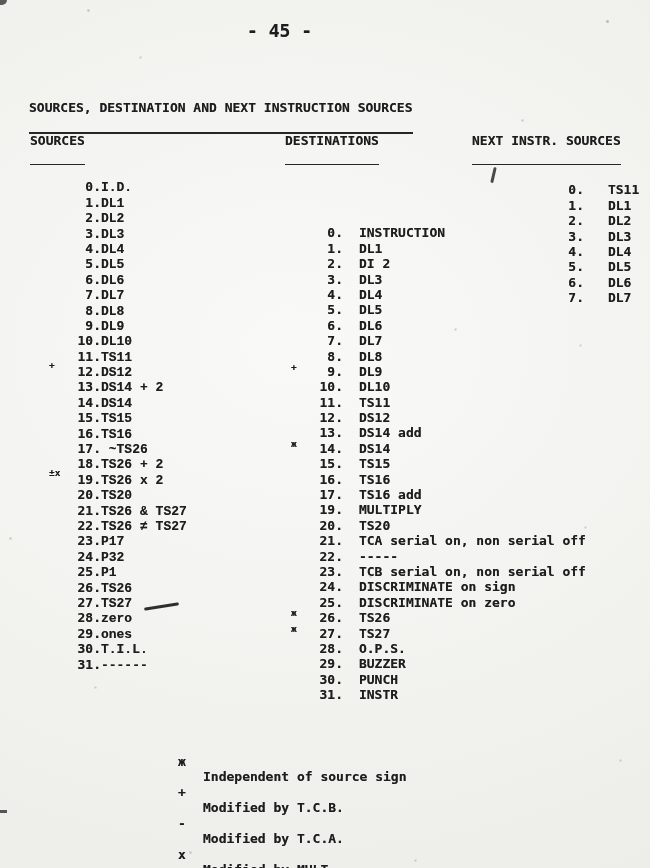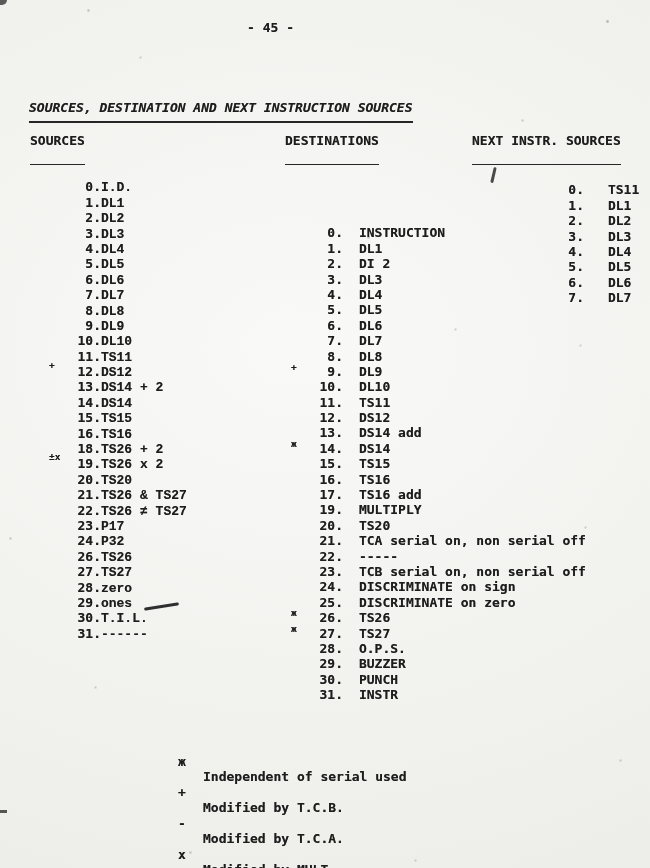--- a/index.html
+++ b/index.html
@@ -11,28 +11,27 @@
       #f2f2ee;
     font-family: "DejaVu Sans Mono", "Liberation Mono", monospace;
     color: #1d1d1d;
     overflow: hidden;
     -webkit-font-smoothing: none;
   }
   .typ { font-weight: 700; text-shadow: 0 0 0.6px rgba(20,20,20,0.55); }
 
   .page-num {
     position: absolute; left: 247px; top: 20px;
-    font-size: 13px; white-space: pre;
+    font-size: 18px; white-space: pre;
   }
   .doc-title {
     position: absolute; left: 29px; top: 100px;
     font-size: 13px; white-space: pre;
     border-bottom: 2px solid #262626;
-    padding-bottom: 6px;
-    font-style: italic;
+    padding-bottom: 17px;
   }
   .col-hdr {
     position: absolute; top: 133px;
     font-size: 13px; white-space: pre;
     border-bottom: 1.6px solid #262626;
     padding-bottom: 16px;
   }
   .hdr-sources { left: 30px; }
   .hdr-destinations { left: 285px; }
   .hdr-next { left: 472px; text-align: right; }
@@ -179,20 +178,23 @@
     </div>
 
     <div class="row">
       <span class="num">15.</span><span class="sup"></span><span class="label">TS15</span>
     </div>
 
     <div class="row">
       <span class="num">16.</span><span class="sup"></span><span class="label">TS16</span>
     </div>
 
+    <div class="row">
+      <span class="num">17.</span><span class="sup"></span><span class="label"> ~TS26</span>
+    </div>
 
     <div class="row">
       <span class="num">18.</span><span class="sup"></span><span class="label">TS26 + 2</span>
     </div>
 
     <div class="row">
       <span class="num">19.</span><span class="sup"></span><span class="label">TS26 x 2</span>
     </div>
 
     <div class="row">
@@ -208,20 +210,23 @@
     </div>
 
     <div class="row">
       <span class="num">23.</span><span class="sup"></span><span class="label">P17</span>
     </div>
 
     <div class="row">
       <span class="num">24.</span><span class="sup"></span><span class="label">P32</span>
     </div>
 
+    <div class="row">
+      <span class="num">25.</span><span class="sup"></span><span class="label">P1</span>
+    </div>
 
     <div class="row">
       <span class="num">26.</span><span class="sup"></span><span class="label">TS26</span>
     </div>
 
     <div class="row">
       <span class="num">27.</span><span class="sup"></span><span class="label">TS27</span>
     </div>
 
     <div class="row">
@@ -401,21 +406,21 @@
 
     <div class="row">
       <span class="num">7.</span><span class="sup"></span><span class="label">DL7</span>
     </div>
   </div>
 
 <div class="footnotes">
 
     <div class="typ footnote fn-0">
       <span class="fsym">ж</span>
-      <span class="ftext">Independent of serial used</span>
+      <span class="ftext">Independent of source sign</span>
     </div>
 
     <div class="typ footnote fn-1">
       <span class="fsym">+</span>
       <span class="ftext">Modified by T.C.B.</span>
     </div>
 
     <div class="typ footnote fn-2">
       <span class="fsym">-</span>
       <span class="ftext">Modified by T.C.A.</span>

